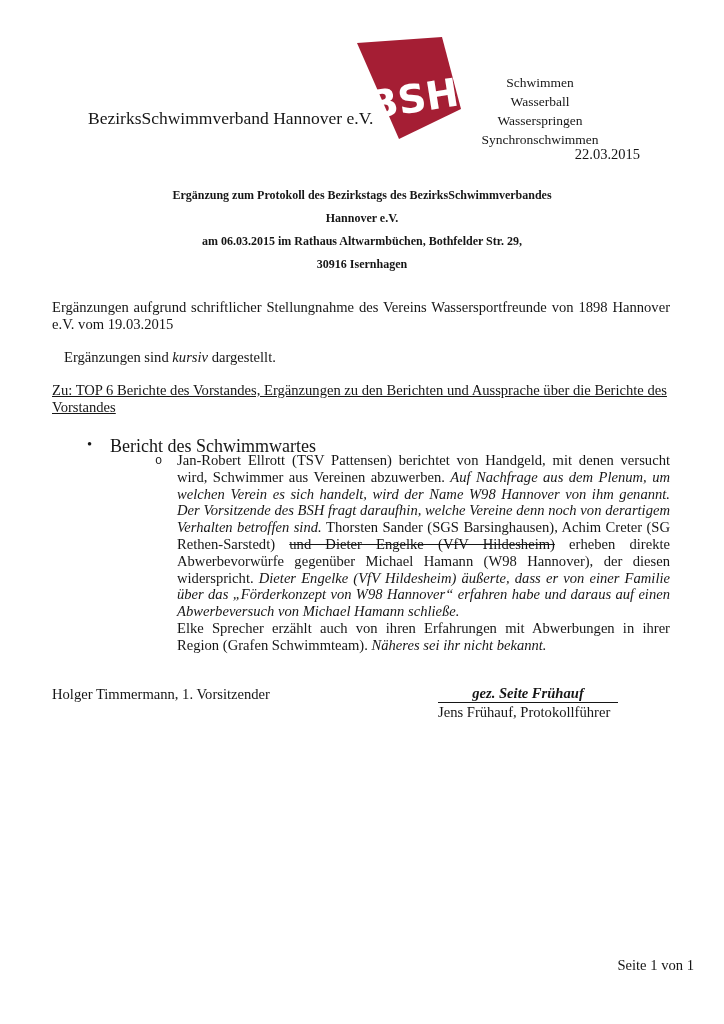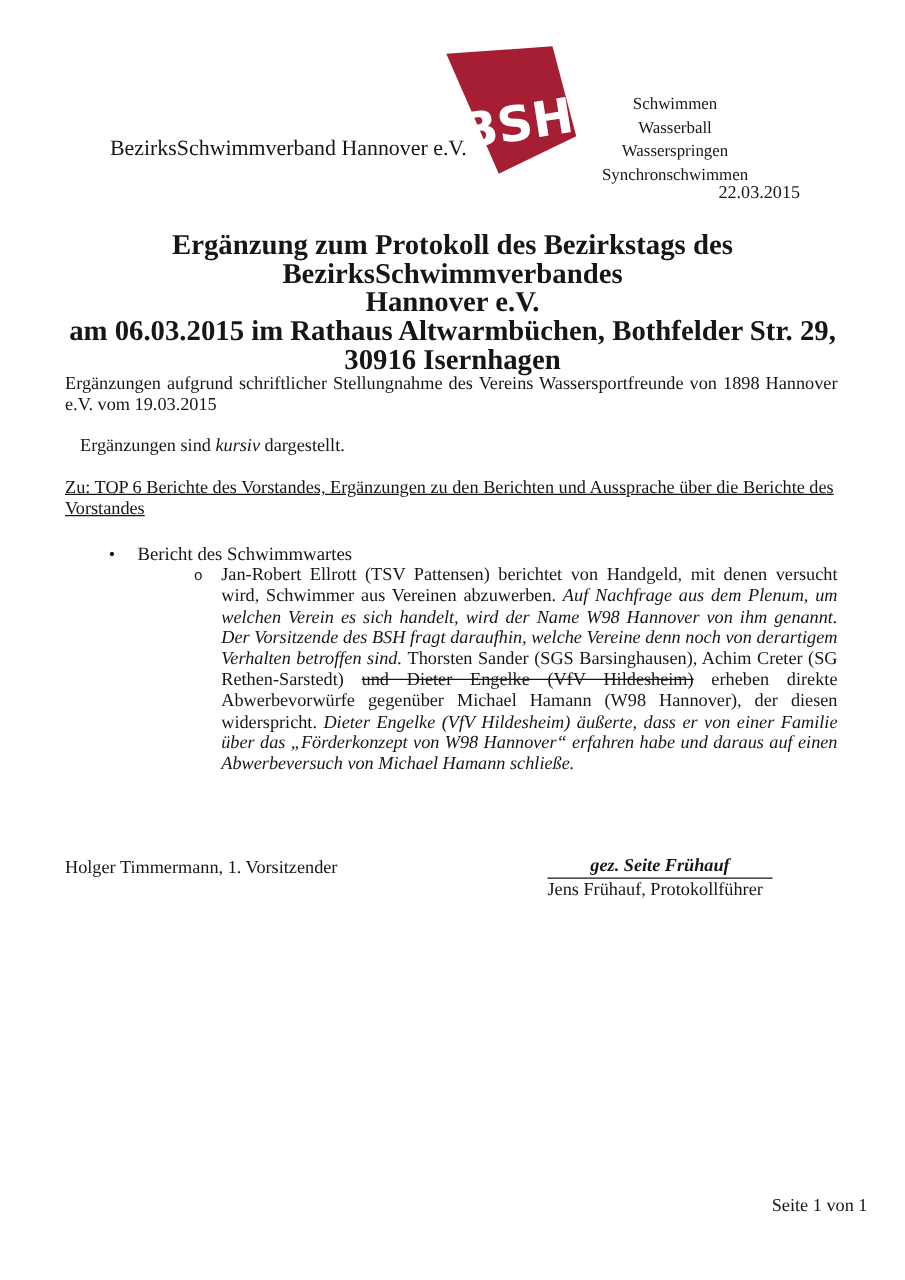--- a/index.html
+++ b/index.html
@@ -21,32 +21,32 @@
     left:476px; top:73px; width:128px;
     text-align:center; font-size:13.5px; line-height:19px;
     white-space:nowrap;
   }
 
   .doc-date { top:146px; right:84px; font-size:14.5px; }
 
   .doc-title {
     left:0; right:0; top:184px;
     text-align:center; font-weight:bold;
-    font-size:23px; line-height:23px;
+    font-size:12px; line-height:23px;
   }
 
   .bodytext { font-size:14.6px; line-height:16.8px; }
   .just { text-align:justify; }
 
   .p1 { left:52px; width:618px; top:299px; }
   .p2 { left:52px; width:618px; top:349px;margin-left:12px; }
   .p3 { left:52px; width:618px; top:382px; text-decoration:underline; }
 
   .bullet-marker { left:87px; top:436px; font-size:14.6px; }
-  .bullet-label  { left:110px; top:436px; font-size:15px; white-space:nowrap; }
+  .bullet-label  { left:110px; top:436px; font-size:18px; white-space:nowrap; }
   .sub-marker {
     left:155px; top:454px;
     font-family:"Liberation Mono", monospace; font-size:12px;
   }
   .sub-text { left:177px; width:493px; top:452px; }
 
   .seg-normal { font-style:normal; }
   .seg-italic { font-style:italic; }
   .seg-strike { text-decoration:line-through; }
 
@@ -97,20 +97,21 @@
 
 <div class="abs bodytext p3">Zu: TOP 6 Berichte des Vorstandes, Ergänzungen zu den Berichten und Aussprache über die Berichte des Vorstandes</div>
 
 <div class="abs bullet-marker">•</div>
 <div class="abs bullet-label">Bericht des Schwimmwartes</div>
 
 <div class="abs sub-marker">o</div>
 
 <div class="abs bodytext sub-text">
   <div class="just"><span class="seg-normal">Jan-Robert Ellrott (TSV Pattensen) berichtet von Handgeld, mit denen versucht wird, Schwimmer aus Vereinen abzuwerben. </span><span class="seg-italic">Auf Nachfrage aus dem Plenum, um welchen Verein es sich handelt, wird der Name W98 Hannover von ihm genannt. Der Vorsitzende des BSH fragt daraufhin, welche Vereine denn noch von derartigem Verhalten betroffen sind. </span><span class="seg-normal">Thorsten Sander (SGS Barsinghausen), Achim Creter (SG Rethen-Sarstedt) </span><span class="seg-strike">und Dieter Engelke (VfV Hildesheim)</span><span class="seg-normal"> erheben direkte Abwerbevorwürfe gegenüber Michael Hamann (W98 Hannover), der diesen widerspricht. </span><span class="seg-italic">Dieter Engelke (VfV Hildesheim) äußerte, dass er von einer Familie über das „Förderkonzept von W98 Hannover“ erfahren habe und daraus auf einen Abwerbeversuch von Michael Hamann schließe.</span></div>
+  <div class="just"><span class="seg-normal">Elke Sprecher erzählt auch von ihren Erfahrungen mit Abwerbungen in ihrer Region (Grafen Schwimmteam). </span><span class="seg-italic">Näheres sei ihr nicht bekannt.</span></div>
 </div>
 
 <div class="abs sig-col-left">
   <div class="sig-name">Holger Timmermann, 1. Vorsitzender</div>
 </div>
 
 <div class="abs sig-col-right">
   <div class="sig-line">gez. Seite Frühauf</div>
   <div class="sig-name">Jens Frühauf, Protokollführer</div>
 </div>

